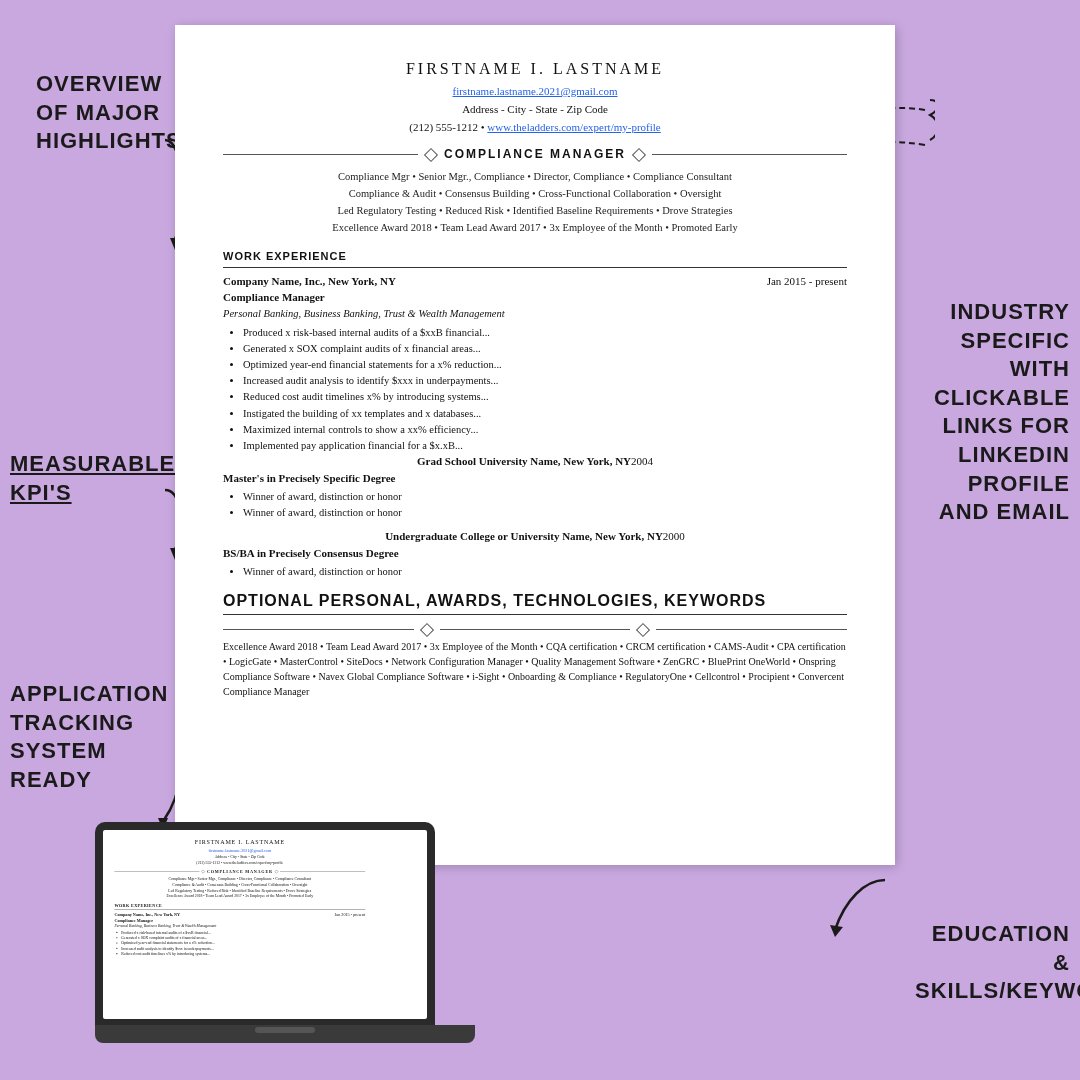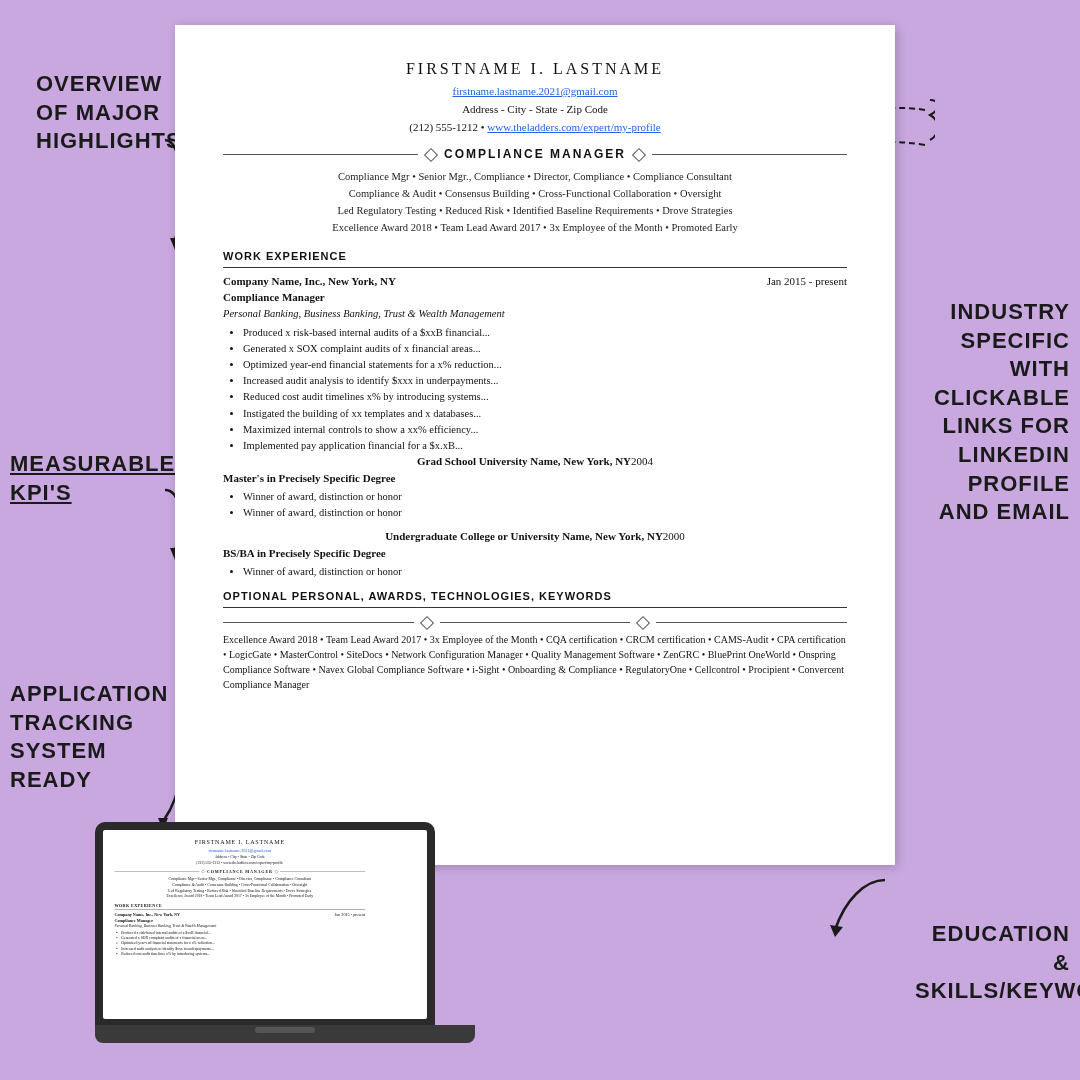--- a/index.html
+++ b/index.html
@@ -207,21 +207,21 @@
     }
 
     .edu-degree {
       font-weight: bold;
       font-size: 11px;
       margin-bottom: 2px;
     }
 
     .optional-title {
       font-weight: bold;
-      font-size: 11px;
+      font-size: 16px;
       letter-spacing: 1px;
       border-bottom: 1px solid #333;
       padding-bottom: 2px;
       margin: 10px 0 6px;
       font-family: Arial, sans-serif;
     }
 
     .optional-content {
       font-size: 10px;
       line-height: 1.5;
@@ -425,21 +425,21 @@
     <ul class="bullet-list">
       <li>Winner of award, distinction or honor</li>
       <li>Winner of award, distinction or honor</li>
     </ul>
 
     <div style="margin-top:8px;">
       <div class="edu-header-row">
         <span class="edu-school">Undergraduate College or University Name, New York, NY</span>
         <span class="edu-year">2000</span>
       </div>
-      <div class="edu-degree">BS/BA in Precisely Specific Degree</div>
+      <div class="edu-degree">BS/BA in Precisely Consensus Degree</div>
       <ul class="bullet-list">
         <li>Winner of award, distinction or honor</li>
       </ul>
     </div>
 
     <div class="optional-title">OPTIONAL PERSONAL, AWARDS, TECHNOLOGIES, KEYWORDS</div>
 
     <div class="resume-title-row" style="margin-bottom:4px;">
       <div class="diamond-line"></div>
       <div class="diamond"></div>

